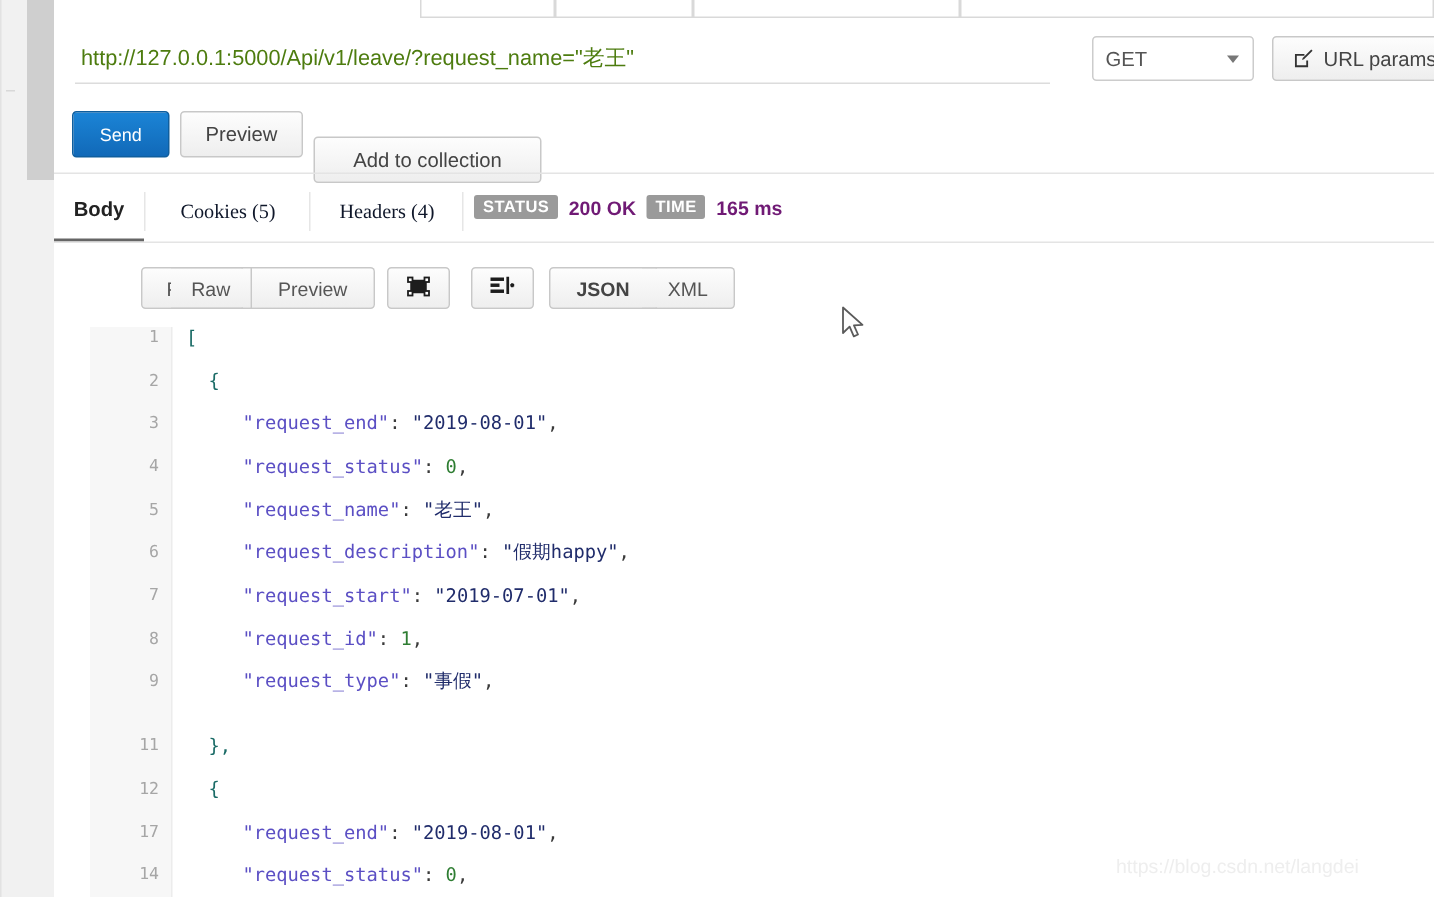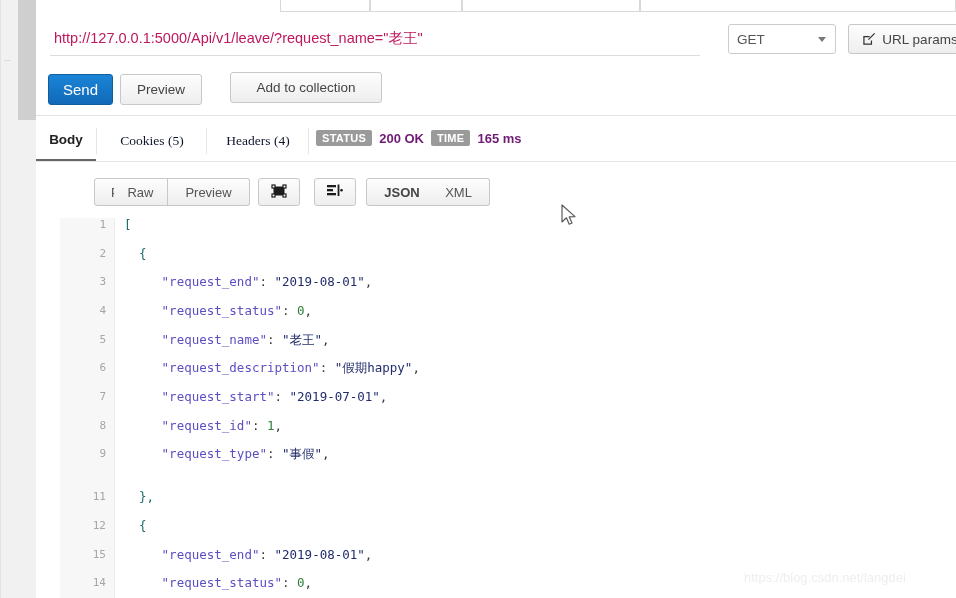--- a/index.html
+++ b/index.html
@@ -27,21 +27,21 @@
     border:1px solid #d9d9d9;border-bottom:1px solid #d9d9d9;
     background:#fff;box-sizing:border-box;
   }
 
   
   #url-row{position:absolute;left:36px;top:16px;width:920px;height:50px;}
   #url-input{
     position:absolute;left:14px;top:6px;width:650px;height:34px;
     border:none;border-bottom:1px solid #dcdcdc;
     background:transparent;outline:none;
-    font-family:"Liberation Sans", sans-serif;font-size:14.5px;color:#be185d;
+    font-family:"Liberation Sans", sans-serif;font-size:14.5px;color:#4d7c0f;
     padding:0 4px;box-sizing:border-box;
   }
   #method-select{
     position:absolute;left:692px;top:8px;width:108px;height:30px;
     border:1px solid #cccccc;border-radius:3px;background:#fff;
     font-family:"Liberation Sans", sans-serif;font-size:13.5px;color:#555;
     padding:0 8px;box-sizing:border-box;cursor:pointer;
     display:flex;align-items:center;
   }
   #method-select .caret{
@@ -57,25 +57,25 @@
     cursor:pointer;box-sizing:border-box;
   }
   #url-params-btn{position:absolute;left:812px;top:8px;width:124px;height:30px;gap:6px;}
 
   
   #action-row{position:absolute;left:36px;top:68px;width:920px;height:44px;}
   #send-btn{
     position:absolute;left:12px;top:6px;width:65px;height:31px;
     background:linear-gradient(#1b84d6,#1169b8);
     border:1px solid #0f5e9e;border-radius:3px;color:#fff;
-    font-family:"Liberation Sans", sans-serif;font-size:15px;
+    font-family:"Liberation Sans", sans-serif;font-size:12px;
     display:flex;align-items:center;justify-content:center;cursor:pointer;box-sizing:border-box;
   }
   #preview-btn{position:absolute;left:84px;top:6px;width:82px;height:31px;}
-  #add-collection-btn{position:absolute;left:173px;top:4px;width:152px;height:31px;margin-left:21px;}
+  #add-collection-btn{position:absolute;left:173px;top:23px;width:152px;height:31px;}
 
   
   #divider{position:absolute;left:36px;top:115px;width:920px;height:1px;background:#e4e4e4;}
 
   
   #resp-tabs{position:absolute;left:36px;top:120px;width:920px;height:42px;}
   .rtab{
     position:absolute;top:0;height:41px;
     display:flex;align-items:center;justify-content:center;
     font-family:"Liberation Sans", sans-serif;font-size:13.5px;
@@ -271,21 +271,21 @@
       <div class="crow" style="top: 14.33px;"><span class="lnum">2</span><span class="ctext" style="margin-left: 15.04px;"><span class="k-brk">{</span></span></div>
       <div class="crow" style="top: 28.66px;"><span class="lnum">3</span><span class="ctext" style="margin-left: 37.6px;"><span class="k-key">"request_end"</span><span class="k-punc">: </span><span class="k-str">"2019-08-01"</span><span class="k-punc">,</span></span></div>
       <div class="crow" style="top: 42.99px;"><span class="lnum">4</span><span class="ctext" style="margin-left: 37.6px;"><span class="k-key">"request_status"</span><span class="k-punc">: </span><span class="k-num">0</span><span class="k-punc">,</span></span></div>
       <div class="crow" style="top: 57.32px;"><span class="lnum">5</span><span class="ctext" style="margin-left: 37.6px;"><span class="k-key">"request_name"</span><span class="k-punc">: </span><span class="k-str">"老王"</span><span class="k-punc">,</span></span></div>
       <div class="crow" style="top: 71.65px;"><span class="lnum">6</span><span class="ctext" style="margin-left: 37.6px;"><span class="k-key">"request_description"</span><span class="k-punc">: </span><span class="k-str">"假期happy"</span><span class="k-punc">,</span></span></div>
       <div class="crow" style="top: 85.98px;"><span class="lnum">7</span><span class="ctext" style="margin-left: 37.6px;"><span class="k-key">"request_start"</span><span class="k-punc">: </span><span class="k-str">"2019-07-01"</span><span class="k-punc">,</span></span></div>
       <div class="crow" style="top: 100.31px;"><span class="lnum">8</span><span class="ctext" style="margin-left: 37.6px;"><span class="k-key">"request_id"</span><span class="k-punc">: </span><span class="k-num">1</span><span class="k-punc">,</span></span></div>
       <div class="crow" style="top: 114.64px;"><span class="lnum">9</span><span class="ctext" style="margin-left: 37.6px;"><span class="k-key">"request_type"</span><span class="k-punc">: </span><span class="k-str">"事假"</span><span class="k-punc">,</span></span></div>
       <div class="crow" style="top: 143.3px;"><span class="lnum">11</span><span class="ctext" style="margin-left: 15.04px;"><span class="k-brk">},</span></span></div>
       <div class="crow" style="top: 157.63px;"><span class="lnum">12</span><span class="ctext" style="margin-left: 15.04px;"><span class="k-brk">{</span></span></div>
-      <div class="crow" style="top: 171.96px;"><span class="lnum">15</span><span class="ctext" style="margin-left: 37.6px;"><span class="k-key">"request_end"</span><span class="k-punc">: </span><span class="k-str">"2019-08-01"</span><span class="k-punc">,</span></span></div>
+      <div class="crow" style="top: 171.96px;"><span class="lnum">17</span><span class="ctext" style="margin-left: 37.6px;"><span class="k-key">"request_end"</span><span class="k-punc">: </span><span class="k-str">"2019-08-01"</span><span class="k-punc">,</span></span></div>
       <div class="crow" style="top: 186.29px;"><span class="lnum">14</span><span class="ctext" style="margin-left: 37.6px;"><span class="k-key">"request_status"</span><span class="k-punc">: </span><span class="k-num">0</span><span class="k-punc">,</span></span></div>
     </div>
 </div>
 
 <div id="watermark">https://blog.csdn.net/langdei</div>
 
 <div id="cursor" style="left: 560px; top: 204px;">
   <svg width="18" height="24" viewBox="0 0 18 24">
     <path d="M2 1 L2 18 L6.4 13.8 L9.2 20.2 L12 19 L9.3 12.9 L15 12.6 Z" fill="#fdfdfd" stroke="#5a5a5a" stroke-width="1.2" stroke-linejoin="round"></path>
   </svg>

